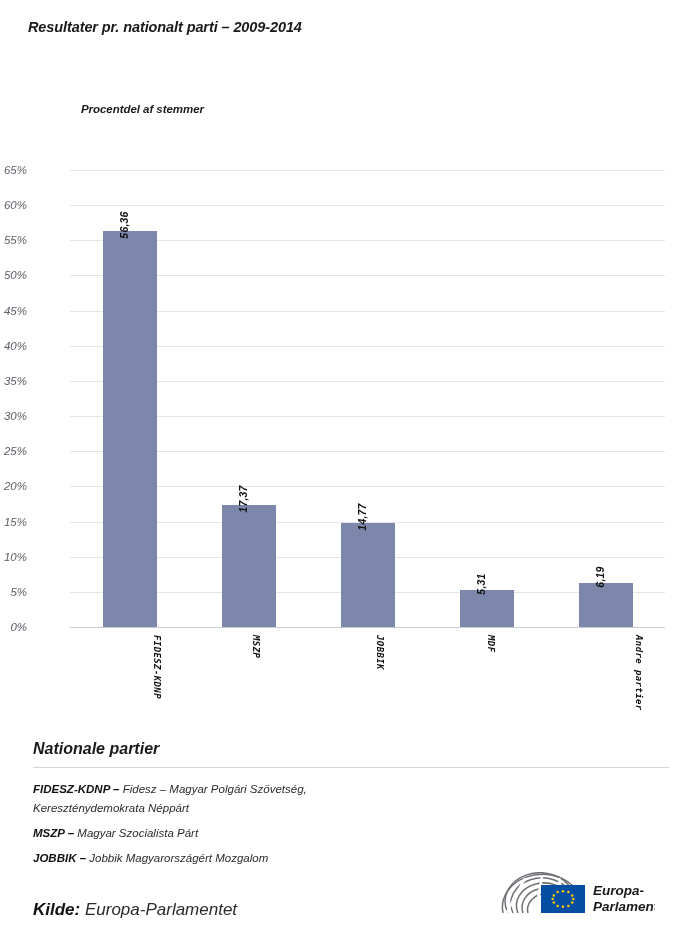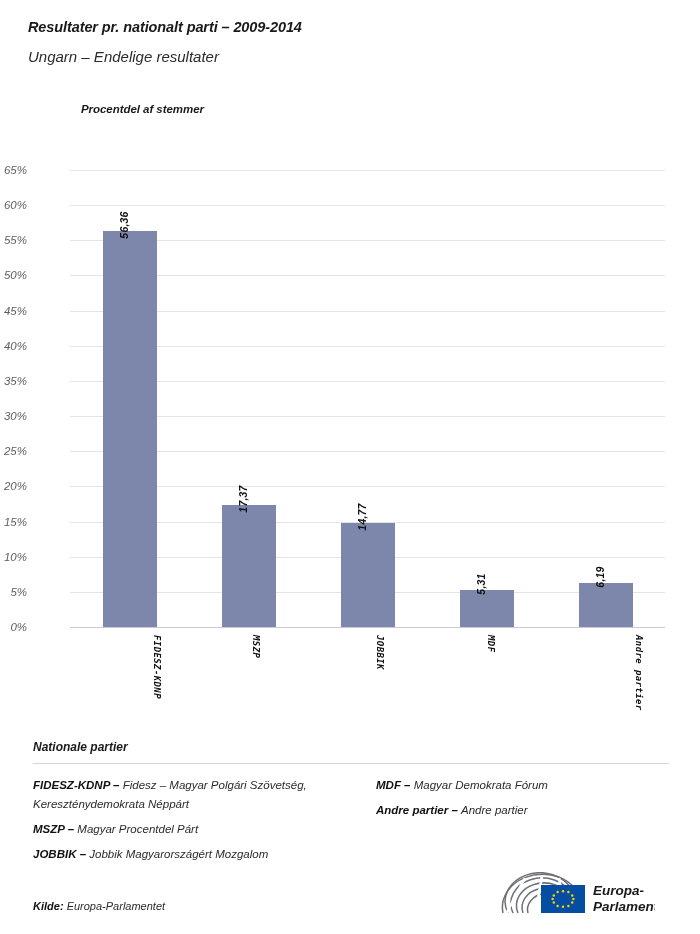--- a/index.html
+++ b/index.html
@@ -88,57 +88,56 @@
     font-family: "DejaVu Sans Mono", "Liberation Mono", monospace;
     font-size: 9px;
     font-weight: bold;
     color: #111;
     white-space: nowrap;
     letter-spacing: 0.4px;
   }
 
   
   .legend { position:absolute; left:33px; top:740px; width:636px; }
-  .legend-title { font-size:12px; font-weight:bold; color:#1a1a1a; }
+  .legend-title { font-size:16px; font-weight:bold; color:#1a1a1a; }
   .legend-rule { margin-top:9px; height:1px; background:#d5d5da; width:100%; }
   .legend-cols {
     margin-top: 12px;
     display:flex;
   }
   .legend-col { width: 50%; padding-right: 12px; }
   .legend-col.right { padding-left: 25px; }
   .legend-item {
     font-size: 11.5px;
     line-height: 19px;
     color:#2b2b2b;
     margin-bottom: 6px;
   }
   .legend-item b { font-weight:bold; color:#111; }
 
   
   .source {
     position:absolute; left:33px; top:900px;
-    font-size: 11px; color:#2b2b2b;
+    font-size: 17px; color:#2b2b2b;
   }
   .source b { font-weight:bold; color:#111; }
 
   .logo {
     position:absolute; left:495px; top:872px;
     width: 160px; height: 46px;
   }
   .logo svg { display:block; }
 </style>
 </head>
 <body>
 
 <div id="page">
 
   <div class="hdr">
     <div class="hdr-title">Resultater pr. nationalt parti – 2009-2014</div>
-    <div class="hdr-sub">Ungarn – Endelige resultater</div>
   </div>
   <div class="axis-caption">Procentdel af stemmer</div>
 
   <div class="chart">
     <div class="plot" id="plot">
         <div class="gridline zero" style="top: 457px;"></div>
         <div class="ytick" style="top: 457px;">0%</div>
         <div class="gridline" style="top: 421.846px;"></div>
         <div class="ytick" style="top: 421.846px;">5%</div>
         <div class="gridline" style="top: 386.692px;"></div>
@@ -187,26 +186,22 @@
         </div>
       </div>
   </div>
 
   <div class="legend">
     <div class="legend-title">Nationale partier</div>
     <div class="legend-rule"></div>
     <div class="legend-cols">
       <div class="legend-col left" id="legend-left">
           <div class="legend-item"><b>FIDESZ-KDNP – </b><span>Fidesz – Magyar Polgári Szövetség, Kereszténydemokrata Néppárt</span></div>
-          <div class="legend-item"><b>MSZP – </b><span>Magyar Procentdel Párt</span></div>
+          <div class="legend-item"><b>MSZP – </b><span>Magyar Szocialista Párt</span></div>
           <div class="legend-item"><b>JOBBIK – </b><span>Jobbik Magyarországért Mozgalom</span></div>
-        </div>
-      <div class="legend-col right" id="legend-right">
-          <div class="legend-item"><b>MDF – </b><span>Magyar Demokrata Fórum</span></div>
-          <div class="legend-item"><b>Andre partier – </b><span>Andre partier</span></div>
         </div>
     </div>
   </div>
 
   <div class="source">
     <b>Kilde: </b><span>Europa-Parlamentet</span>
   </div>
 
   <div class="logo">
     <svg width="160" height="46" viewBox="0 0 160 46" xmlns="http://www.w3.org/2000/svg">

